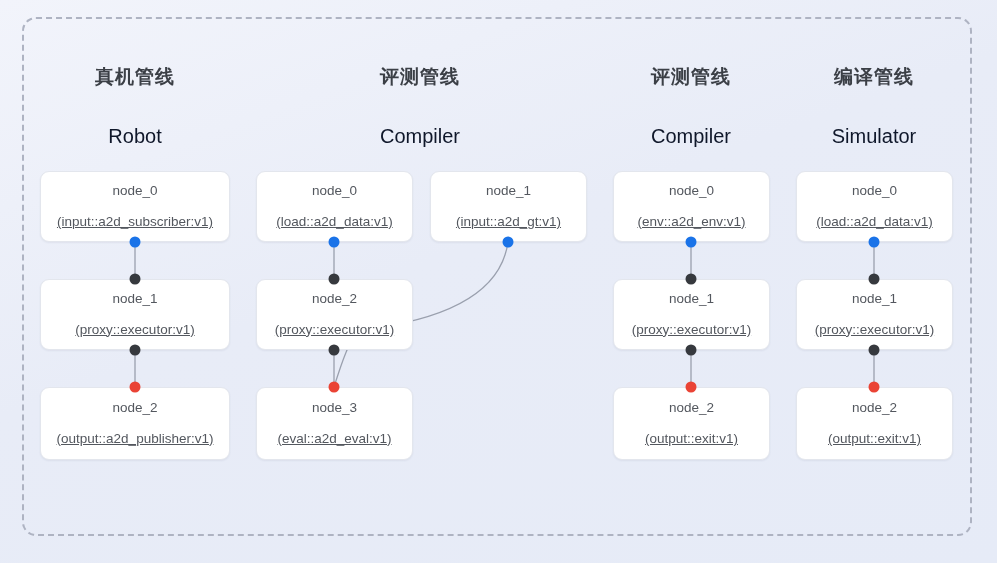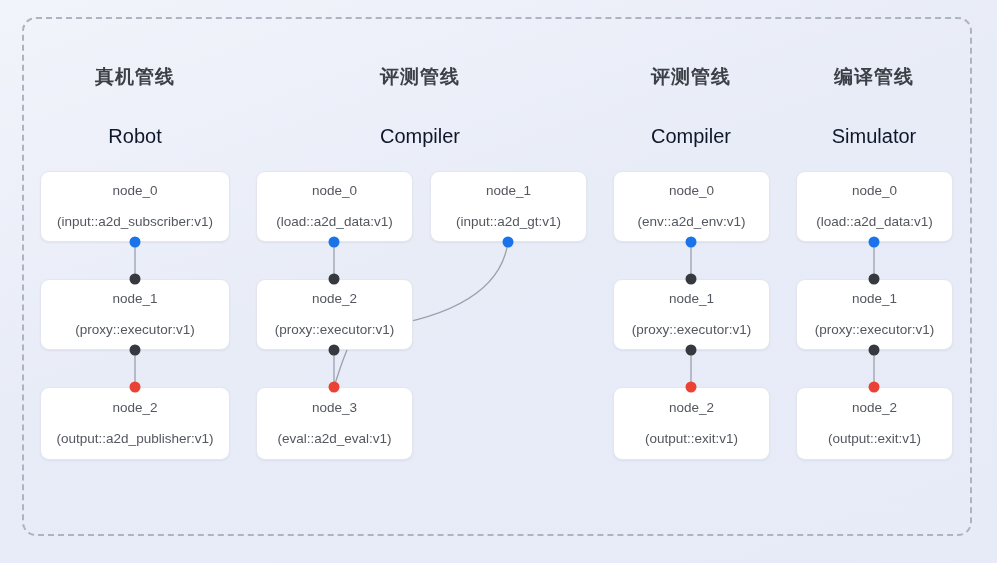--- a/index.html
+++ b/index.html
@@ -75,20 +75,21 @@
   .node-name {
     font-size: 13.5px;
     color: #53575e;
     line-height: 1.1;
   }
   .node-spec {
     font-size: 13.5px;
     color: #53575e;
     line-height: 1.1;
     white-space: nowrap;
+    text-decoration: underline;
   }
   .port {
     position: absolute;
     width: 11px;
     height: 11px;
     border-radius: 50%;
     transform: translate(-50%, -50%);
   }
   .port-in  { background: #1a73e8; }
   .port-mid { background: #36393e; }

